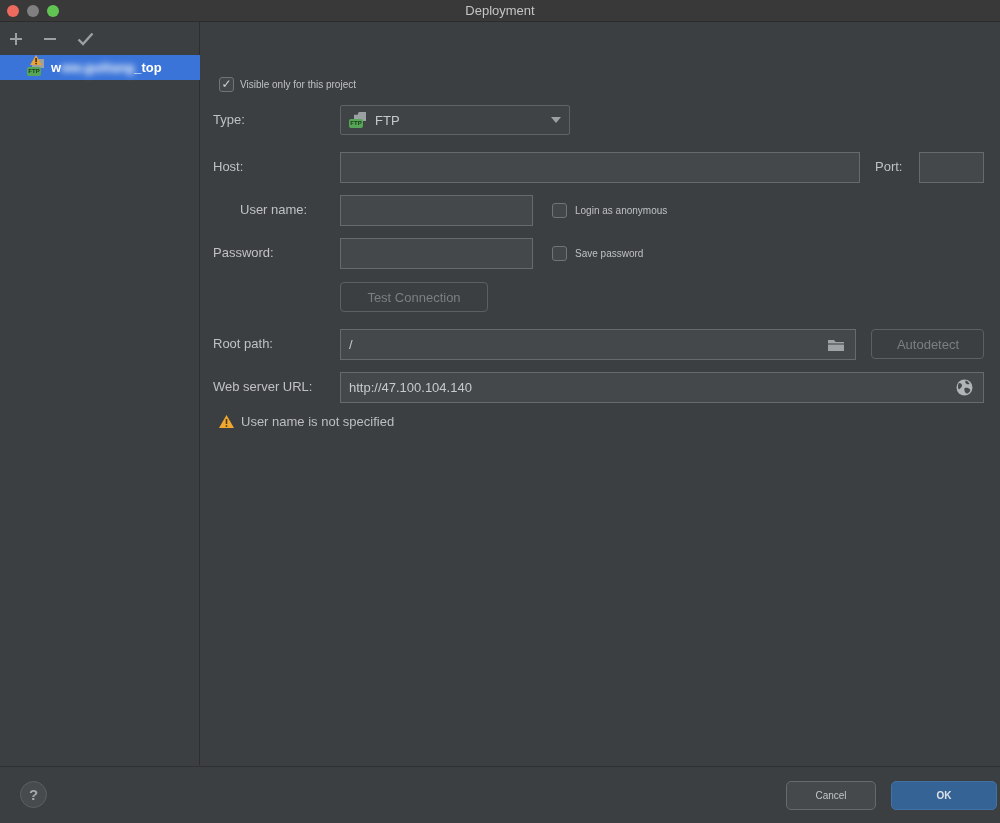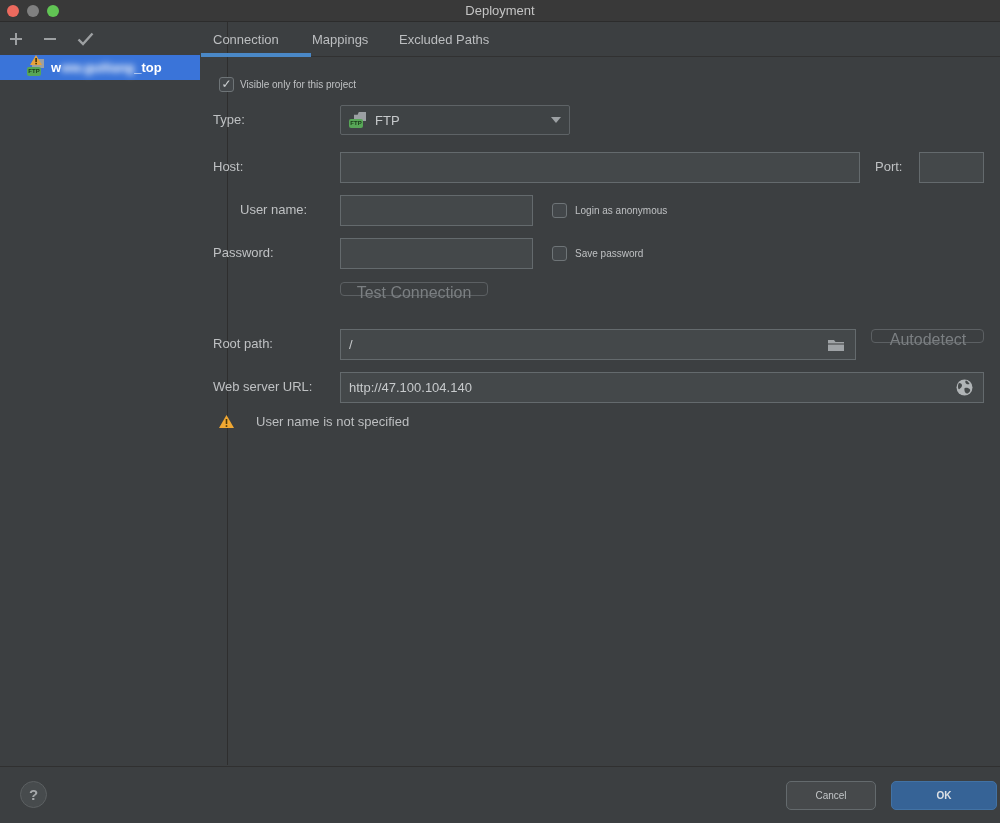--- a/index.html
+++ b/index.html
@@ -8,21 +8,21 @@
 
   
   .titlebar{position:absolute;left:0;top:0;width:1000px;height:22px;background:#393939;border-bottom:1px solid #2c2c2c;}
   .traffic{position:absolute;top:5px;width:12px;height:12px;border-radius:50%;}
   .t-red{left:7px;background:#ec6a5e;}
   .t-gray{left:27px;background:#808080;}
   .t-green{left:47px;background:#61c554;}
   .title-text{position:absolute;left:0;right:0;top:0;height:22px;line-height:22px;text-align:center;color:#c4c4c4;font-size:13px;}
 
   
-  .sidebar{position:absolute;left:0;top:22px;width:228px;height:743px;background:#3c3f41;border-right:1px solid #2e2e2e;}
+  .sidebar{position:absolute;left:0;top:22px;width:200px;height:743px;background:#3c3f41;border-right:1px solid #2e2e2e;}
   .side-toolbar{position:absolute;left:0;top:0;width:100%;height:33px;}
   .tb-icon{position:absolute;top:6px;width:22px;height:22px;color:#9da0a2;display:flex;align-items:center;justify-content:center;cursor:default;}
   .tb-plus{left:5px;}
   .tb-minus{left:39px;}
   .tb-check{left:74px;}
   .server-row{position:absolute;left:0;top:33px;width:200px;height:25px;background:#3a74d9;display:flex;align-items:center;padding-left:27px;}
   .server-name{color:#ffffff;font-size:13px;font-weight:bold;white-space:nowrap;}
   .server-name .obscured{filter:blur(3px);}
   .ftp-badge-wrap{position:relative;width:19px;height:17px;margin-right:5px;flex:0 0 auto;}
 
@@ -38,27 +38,27 @@
   .tab1{left:12px;}
   .tab2{left:111px;}
   .tab3{left:198px;}
   .tab-underline{position:absolute;left:0;top:31px;width:110px;height:4px;background:#4a88c7;}
 
   
   .form-label{position:absolute;color:#bfc1c3;font-size:13px;line-height:30px;height:30px;}
   .txt-input{position:absolute;background:#44484a;border:1px solid #646a6d;color:#c7cacc;font-size:13px;padding:0 8px;height:31px;outline:none;}
   .cbx{position:absolute;width:15px;height:15px;background:#43474a;border:1px solid #6e7477;border-radius:3px;color:#cdd0d2;font-size:12px;line-height:13px;text-align:center;cursor:default;}
   .cbx-label{position:absolute;color:#bfc1c3;font-size:10px;line-height:16px;}
-  .dis-btn{position:absolute;background:transparent;border:1px solid #5c6063;border-radius:4px;color:#7b7f82;font-size:16px;height:14px;cursor:default;}
+  .dis-btn{position:absolute;background:transparent;border:1px solid #5c6063;border-radius:4px;color:#7b7f82;font-size:13px;height:30px;cursor:default;}
   .combo{position:absolute;left:340px;top:105px;width:230px;height:30px;background:#3f4345;border:1px solid #5e6366;border-radius:2px;display:flex;align-items:center;padding:0 8px;cursor:default;}
   .combo-text{color:#c7cacc;font-size:13px;margin-left:7px;flex:1;}
   .combo-arrow{width:0;height:0;border-left:5px solid transparent;border-right:5px solid transparent;border-top:6px solid #9da1a4;}
   .field-icon{position:absolute;width:18px;height:16px;}
   .warning-row{position:absolute;left:219px;top:414px;display:flex;align-items:center;}
-  .warning-text{color:#bdbfc1;font-size:13px;margin-left:22px;}
+  .warning-text{color:#bdbfc1;font-size:13px;margin-left:7px;}
   .advanced-row{position:absolute;left:219px;top:448px;width:765px;display:flex;align-items:center;}
   .adv-arrow{width:0;height:0;border-top:5px solid transparent;border-bottom:5px solid transparent;border-left:7px solid #9fa2a4;margin-right:9px;}
   .adv-label{color:#bfc1c3;font-size:13px;margin-right:12px;}
   .adv-line{flex:1;height:1px;background:#55585a;}
 
   
   .footer{position:absolute;left:0;top:766px;width:1000px;height:57px;background:#3c3f41;border-top:1px solid #303030;}
   .help-btn{position:absolute;left:20px;top:14px;width:27px;height:27px;border-radius:50%;background:#474b4d;border:1px solid #5c6062;color:#a6a9ab;font-size:15px;font-weight:bold;text-align:center;line-height:25px;cursor:default;}
   .btn{position:absolute;top:14px;height:29px;border-radius:5px;font-size:10px;text-align:center;cursor:default;}
   .btn-cancel{left:786px;width:90px;background:#46494b;border:1px solid #646a6d;color:#c3c6c8;}
@@ -103,26 +103,20 @@
         <svg class="warn-badge" viewBox="0 0 12 10">
           <path d="M6 0L12 10H0z" fill="#e8a33d"></path>
             <rect x="5.3" y="3" width="1.6" height="4" fill="#433005"></rect>
             <rect x="5.3" y="7.8" width="1.6" height="1.5" fill="#433005"></rect>
         </svg>
       </span>
       <span class="server-name"><span>w</span><span class="obscured">ww.guiliang</span><span>_top</span></span>
     </div>
   </div>
 
-  <div class="tabbar">
-    <div class="tab tab1">Connection</div>
-    <div class="tab tab2">Mappings</div>
-    <div class="tab tab3">Excluded Paths</div>
-    <div class="tab-underline"></div>
-  </div>
 
   <div class="cbx" style="left:219px;top:77px;"><span>✓</span></div>
   <div class="cbx-label" style="left:240px;top:77px;">Visible only for this project</div>
 
   <div class="form-label" style="left:213px;top:105px;">Type:</div>
   <div class="combo">
     <span class="ftp-icon" style="width:19px;height:16px;">
       <span class="ftp-page"></span>
       <span class="ftp-label">FTP</span>
     </span>

